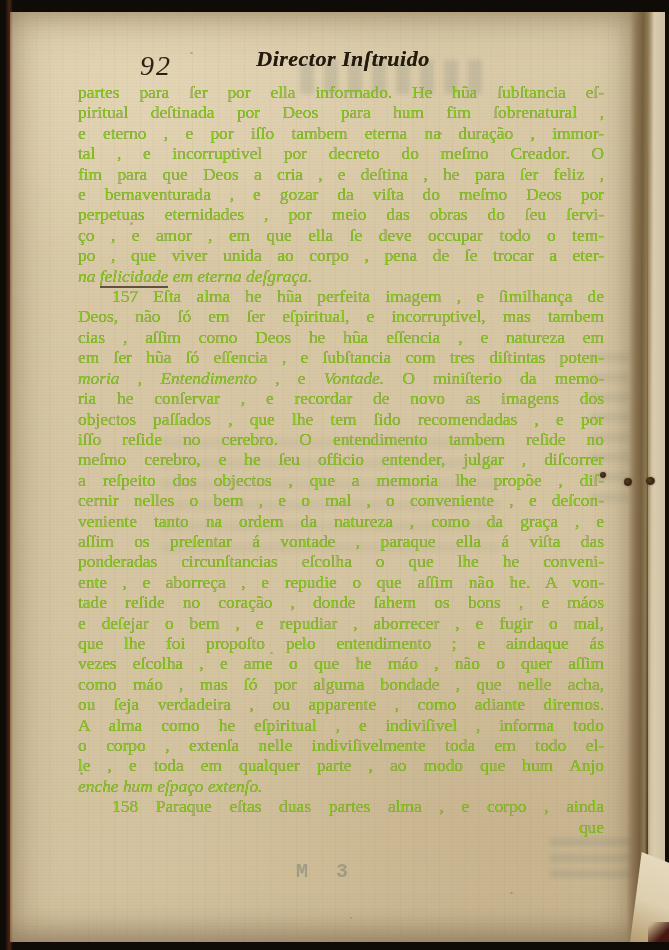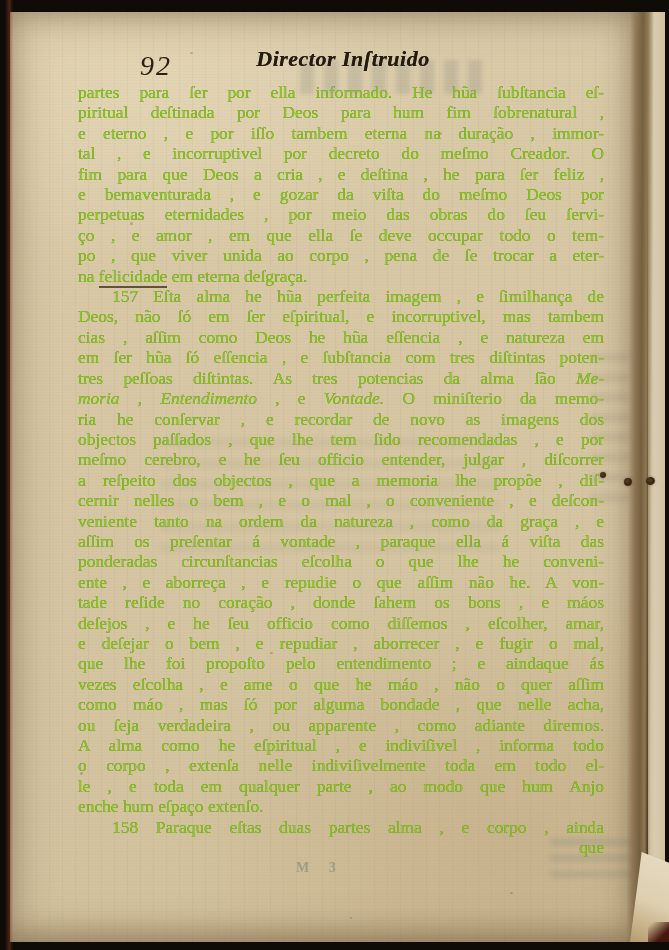--- a/index.html
+++ b/index.html
@@ -51,38 +51,38 @@
   .smudge{position:absolute;pointer-events:none;filter:blur(2px);z-index:1;}
   .sm-title{left:290px;top:48px;width:190px;height:34px;
     background:repeating-linear-gradient(90deg,rgba(88,104,104,.16) 0 14px,rgba(88,104,104,0) 14px 24px);}
   .sm-right1{left:540px;top:820px;width:90px;height:46px;
     background:repeating-linear-gradient(0deg,rgba(88,104,104,.14) 0 8px,rgba(88,104,104,0) 8px 16px);}
   .sm-right2{left:580px;top:330px;width:40px;height:160px;
     background:repeating-linear-gradient(0deg,rgba(96,108,104,.10) 0 9px,rgba(96,108,104,0) 9px 20px);}
   .sm-mid{left:150px;top:420px;width:340px;height:120px;
     background:repeating-linear-gradient(0deg,rgba(96,108,104,.06) 0 9px,rgba(96,108,104,0) 9px 21px);}
   .ghost-sig{position:absolute;left:296px;top:860px;z-index:2;
-    font-size:14px;letter-spacing:8px;color:rgba(74,98,98,.34);filter:blur(.6px);
-    font-weight:700;}
+    font-size:20px;letter-spacing:8px;color:rgba(74,98,98,.34);filter:blur(.6px);
+    font-weight:700;font-family:Liberation Mono, monospace;}
   
   .speck{position:absolute;border-radius:50%;background:rgba(120,90,58,.35);z-index:2;}
   
   .header-row{position:absolute;left:78px;top:46px;width:530px;height:40px;z-index:5;color:#241b10;}
   .pagenum{position:absolute;left:18px;top:4px;font-size:28px;font-style:italic;
     letter-spacing:2px;color:#2a2014;margin-left:44px;}
   .running-title{position:absolute;left:0;right:0;text-align:center;top:0;
     font-size:22px;font-style:italic;font-weight:700;letter-spacing:.5px;color:#241b10;
     text-shadow:0 0 .4px rgba(36,27,16,.8);}
   
   .textblock{position:absolute;left:78px;top:82px;width:526px;z-index:5;
     font-size:17.4px;line-height:20.4px;color:#84cc16;
     text-shadow:0 0 .3px rgba(42,32,20,.65);}
   .line{white-space:normal;overflow:visible;}
   .line.j{text-align:justify;text-align-last:justify;}
-  .line.l{text-align:right;text-align-last:left;}
+  .line.l{text-align:right;text-align-last:left;font-style:italic;}
   .line.r{text-align-last:right;}
   .line.indent{padding-left:34px;}
   .it{font-style:italic;}
   .ul{border-bottom:2px solid rgba(46,32,18,.7);padding-bottom:0px;}
 </style>
 </head>
 <body style="background: rgb(15, 12, 7);">
 
 <div class="scan">
 
@@ -117,33 +117,32 @@
         <div class="line j"><span>fim para que Deos a cria , e deſtina , he para ſer feliz ,</span></div>
         <div class="line j"><span>e bemaventurada , e gozar da viſta do meſmo Deos por</span></div>
         <div class="line j"><span>perpetuas eternidades , por meio das obras do ſeu ſervi-</span></div>
         <div class="line j"><span>ço , e amor , em que ella ſe deve occupar todo o tem-</span></div>
         <div class="line j"><span>po , que viver unida ao corpo , pena de ſe trocar a eter-</span></div>
         <div class="line l"><span>na </span><span class="ul">felicidade</span><span> em eterna deſgraça.</span></div>
         <div class="line j indent"><span>157   Eſta alma he hũa perfeita imagem , e ſimilhança de</span></div>
         <div class="line j"><span>Deos, não ſó em ſer eſpiritual, e incorruptivel, mas tambem</span></div>
         <div class="line j"><span>cias , aſſim como Deos he hũa eſſencia , e natureza em</span></div>
         <div class="line j"><span>em ſer hũa ſó eſſencia , e ſubſtancia com tres diſtintas poten-</span></div>
-        <div class="line j"><span>tres peſſoas diſtintas.  As tres potencias da alma ſão </span><span class="it">Me-</span></div>
         <div class="line j"><span class="it">moria</span><span> , </span><span class="it">Entendimento</span><span> , e </span><span class="it">Vontade.</span><span>  O miniſterio da memo-</span></div>
         <div class="line j"><span>ria he conſervar , e recordar de novo as imagens dos</span></div>
         <div class="line j"><span>objectos paſſados , que lhe tem ſido recomendadas , e por</span></div>
+        <div class="line j"><span>iſſo reſide no cerebro.  O entendimento tambem reſide no</span></div>
         <div class="line j"><span>meſmo cerebro, e he ſeu officio entender, julgar , diſcorrer</span></div>
         <div class="line j"><span>a reſpeito dos objectos , que a memoria lhe propõe , diſ-</span></div>
         <div class="line j"><span>cernir nelles o bem , e o mal , o conveniente , e deſcon-</span></div>
         <div class="line j"><span>veniente tanto na ordem da natureza , como da graça , e</span></div>
         <div class="line j"><span>aſſim os preſentar á vontade ,  paraque ella á viſta das</span></div>
         <div class="line j"><span>ponderadas circunſtancias eſcolha o que lhe he conveni-</span></div>
         <div class="line j"><span>ente , e aborreça , e repudie o que aſſim não he.  A von-</span></div>
         <div class="line j"><span>tade reſide no coração , donde ſahem os bons , e máos</span></div>
-        <div class="line j"><span>deſejos , e he ſeu officio como diſſemos , eſcolher, amar,</span></div>
         <div class="line j"><span>e deſejar o bem , e repudiar , aborrecer , e fugir o mal,</span></div>
         <div class="line j"><span>que lhe foi propoſto pelo entendimento ; e aindaque ás</span></div>
         <div class="line j"><span>vezes eſcolha , e ame o que he máo , não o quer aſſim</span></div>
         <div class="line j"><span>como máo , mas ſó por alguma bondade , que nelle acha,</span></div>
         <div class="line j"><span>ou ſeja verdadeira , ou apparente , como adiante diremos.</span></div>
         <div class="line j"><span>A alma como he eſpiritual , e indiviſivel , informa todo</span></div>
         <div class="line j"><span>o corpo , extenſa nelle indiviſivelmente toda em todo el-</span></div>
         <div class="line j"><span>le , e toda em qualquer parte , ao modo que hum Anjo</span></div>
         <div class="line l"><span>enche hum eſpaço extenſo.</span></div>
         <div class="line j indent"><span>158   Paraque eſtas duas partes alma , e corpo , ainda</span></div>

